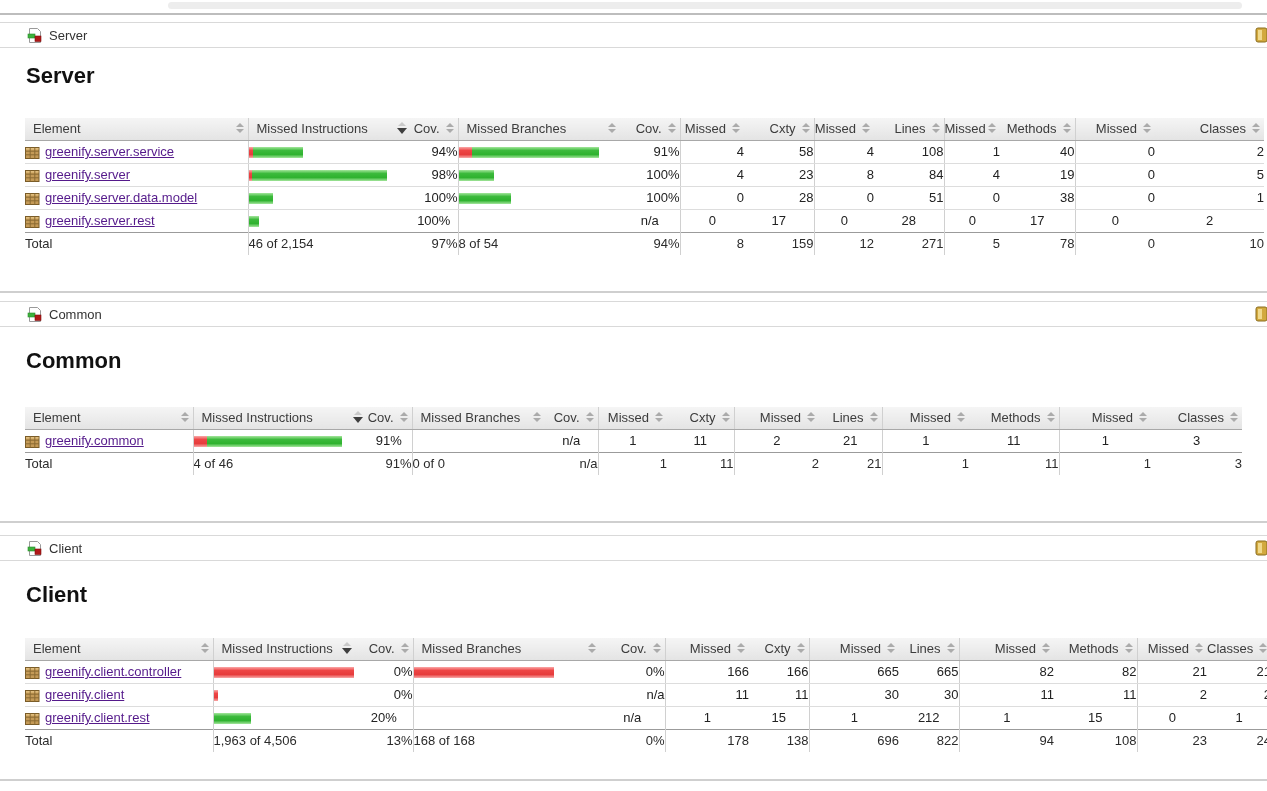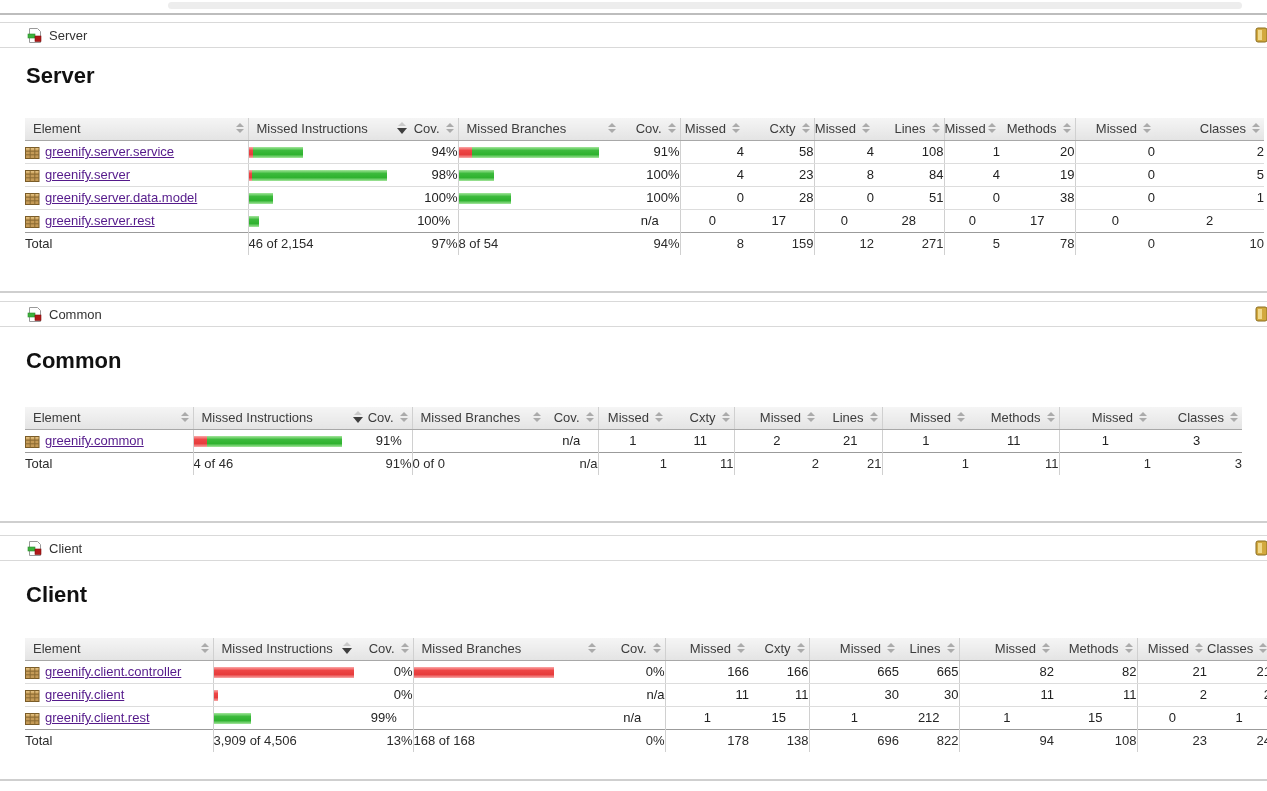--- a/index.html
+++ b/index.html
@@ -187,21 +187,21 @@
               <span class="seg red" style="width:13px"></span>
               <span class="seg green" style="width:127px"></span>
             </div>
           </td>
           <td class="ccov">91%</td>
           <td class="cnum bl">4</td>
           <td class="cnum">58</td>
           <td class="cnum bl">4</td>
           <td class="cnum">108</td>
           <td class="cnum bl">1</td>
-          <td class="cnum">20</td>
+          <td class="cnum">40</td>
           <td class="cnum bl">0</td>
           <td class="cnum">2</td>
         </tr>
         <tr>
           <td class="cel">
             <span class="elwrap">
               <span class="pkg-ico">
                 <svg width="15" height="13" viewBox="0 0 15 13">
                   <rect x="0.5" y="1.5" width="13.5" height="11" fill="#c49a57" stroke="#7a5c28"></rect>
                   <rect x="1" y="2" width="12.5" height="1.6" fill="#e0bd7d"></rect>
@@ -631,37 +631,37 @@
                 </svg>
               </span>
               <a class="pkg" href="#">greenify.client.rest</a>
             </span>
           </td>
           <td class="cbar bl">
             <div class="bar">
               <span class="seg green" style="width:37px"></span>
             </div>
           </td>
-          <td class="ccov">99%</td>
+          <td class="ccov">20%</td>
           <td class="cbar bl"></td>
           <td class="ccov">n/a</td>
           <td class="cnum bl">1</td>
           <td class="cnum">15</td>
           <td class="cnum bl">1</td>
           <td class="cnum">212</td>
           <td class="cnum bl">1</td>
           <td class="cnum">15</td>
           <td class="cnum bl">0</td>
           <td class="cnum">1</td>
         </tr>
       </tbody>
       <tfoot>
         <tr>
           <td class="ftot">Total</td>
-          <td class="ftext bl">3,909 of 4,506</td>
+          <td class="ftext bl">1,963 of 4,506</td>
           <td class="ccov">13%</td>
           <td class="ftext bl">168 of 168</td>
           <td class="ccov">0%</td>
           <td class="cnum bl">178</td>
           <td class="cnum">138</td>
           <td class="cnum bl">696</td>
           <td class="cnum">822</td>
           <td class="cnum bl">94</td>
           <td class="cnum">108</td>
           <td class="cnum bl">23</td>

